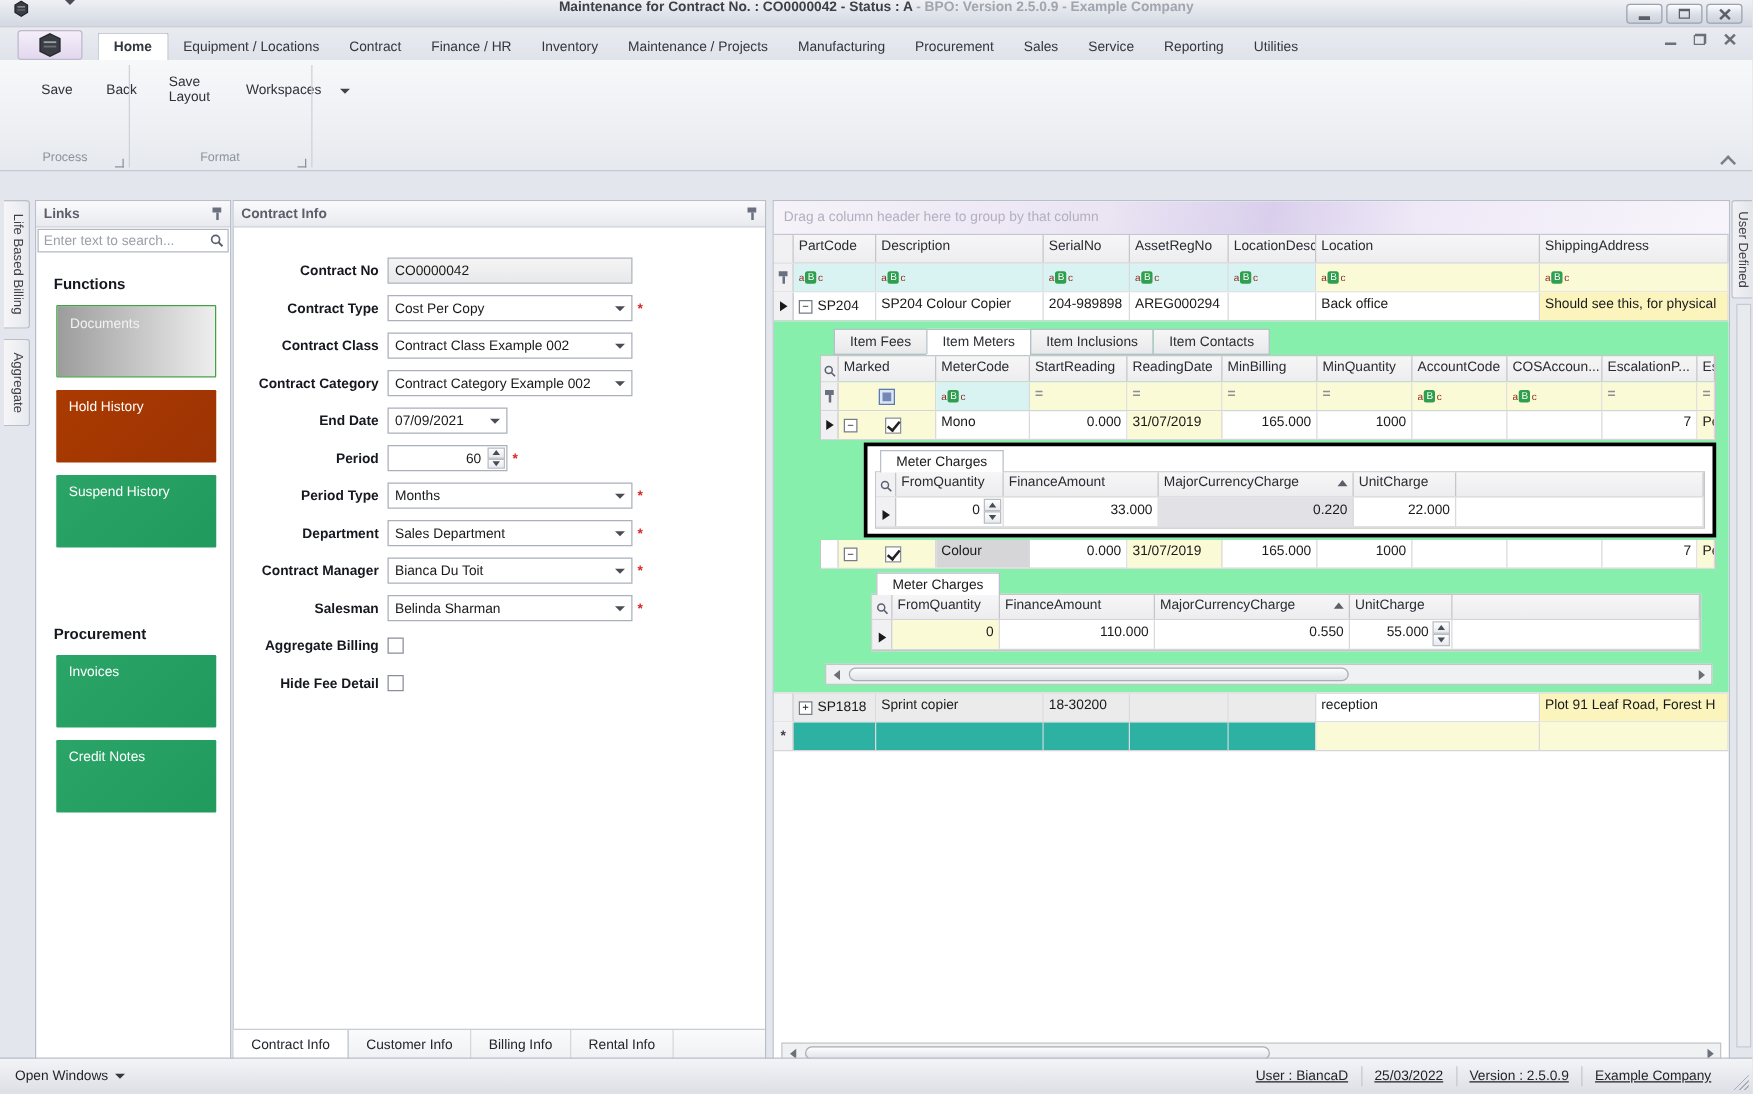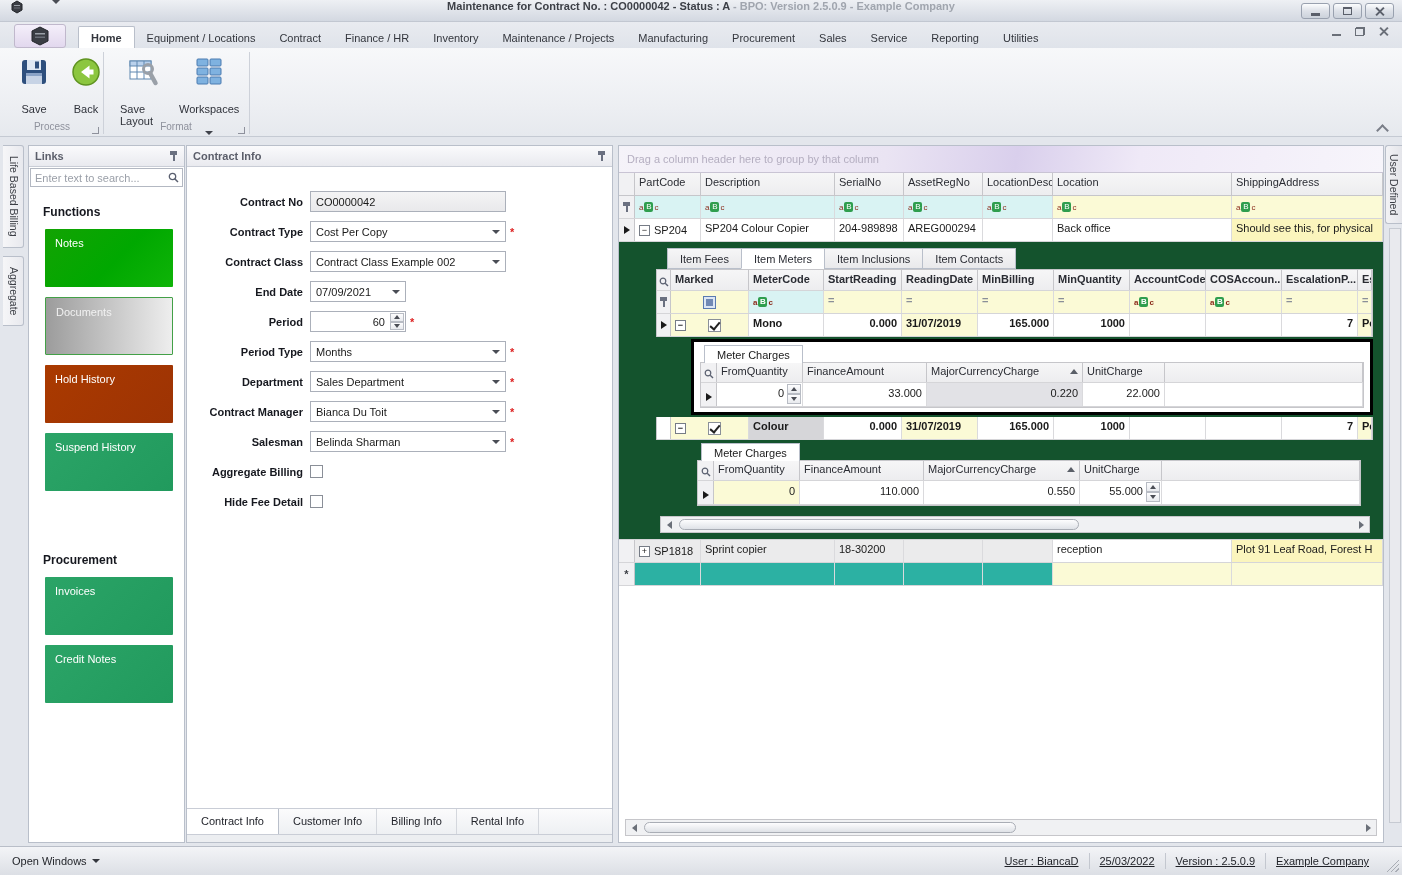--- a/index.html
+++ b/index.html
@@ -38,31 +38,31 @@
   .mdi-restore::after{content:"";position:absolute;left:0;bottom:0;width:7px;height:6px;border:1px solid #6a6f78;background:#e4e7ed;}
   .mdi-x{position:relative;width:9px;height:9px;}
   .mdi-x::before,.mdi-x::after{content:"";position:absolute;left:4px;top:-1px;width:2px;height:11px;background:#6a6f78;}
   .mdi-x::before{transform:rotate(45deg);} .mdi-x::after{transform:rotate(-45deg);}
 
   
   .ribbon { position:absolute; left:0; top:48px; width:1402px; height:89px;
     background:linear-gradient(#f7f8fa,#eceef2 70%,#e6e9ee); border-bottom:1px solid #c5cad3; }
   .rgroup { position:absolute; top:0; height:88px; }
   .rgroup .btns { display:flex; padding:6px 10px 0 10px; gap:8px; }
-  .rbtn { display:flex; flex-direction:column; align-items:center; gap:15px; padding:2px 6px; min-width:44px; }
+  .rbtn { display:flex; flex-direction:row; align-items:center; gap:15px; padding:2px 6px; min-width:44px; }
   .rbtn .lbl { color:#2f323a; }
   .rbtn .dd { width:0;height:0;border-left:4px solid transparent;border-right:4px solid transparent;border-top:4px solid #40434b; margin-top:1px;}
   .grp-label { position:absolute; bottom:1px; left:0; right:0; height:14px; text-align:center; color:#8e919c; font-size:10px; }
   .grp-sep { position:absolute; top:4px; bottom:2px; width:1px; background:#cdd1d9; }
   .launcher { position:absolute; right:3px; bottom:2px; width:7px; height:7px; border-right:1px solid #8e919c; border-bottom:1px solid #8e919c; }
   .ribbon-chevron { position:absolute; right:14px; bottom:3px; width:10px; height:10px; }
   .ribbon-chevron::before{content:"";position:absolute;left:0;top:3px;width:7px;height:7px;border-top:2px solid #7a7e88;border-left:2px solid #7a7e88;transform:rotate(45deg);}
 
   
-  .content { position:absolute; left:0; top:137px; width:1402px; height:709px; background:#e3e6ec; }
+  .content { position:absolute; left:0; top:152px; width:1402px; height:709px; background:#e3e6ec; }
 
   
   .vstrip-l { position:absolute; left:0; top:0; width:27px; height:709px; background:#e3e6ec; }
   .vtab { writing-mode:vertical-rl; background:linear-gradient(90deg,#f6f6f8,#e8e9ee); border:1px solid #b9bfca; border-left:none;
     border-radius:0 3px 3px 0; padding:10px 3px; margin:8px 0 6px 3px; color:#3c3f46; font-size:10.5px; width:21px; }
 
   
   .panel { position:absolute; top:8px; bottom:3px; background:#ffffff; border:1px solid #b9bfca; }
   .phead { height:21px; background:linear-gradient(#fafafc,#e9eaef); border-bottom:1px solid #c9cdd6;
     display:flex; align-items:center; padding:0 6px; color:#5b5e6a; font-weight:bold; }
@@ -120,30 +120,30 @@
   .abc .bb { background:#2f9e4e; color:#fff; width:9px; height:10px; border-radius:2px; text-align:center; line-height:10px; font-size:8px; }
   .eqg { color:#8a8f98; font-weight:bold; }
   .cbf { width:13px; height:13px; border:1px solid #5a7ab0; background:#dce6f4; padding:2px; }
   .cbf i { display:block; width:7px; height:7px; background:#7189b4; }
   .cb.checked { position:relative; }
   .cb.checked::after { content:""; position:absolute; left:3px; top:0px; width:4px; height:8px;
     border-right:2px solid #222; border-bottom:2px solid #222; transform:rotate(40deg); }
   .sort-asc{width:0;height:0;border-left:4px solid transparent;border-right:4px solid transparent;border-bottom:5px solid #5a5f68;margin-left:auto;margin-top:4px;}
 
   
-  .detail { padding:6px 0 4px 37px; background:#14532d; }
+  .detail { padding:6px 0 4px 37px; background:#86efac; }
   .dtabs { display:flex; margin-left:11px; }
   .dtab { padding:4px 12px 3px 12px; background:linear-gradient(#f6f6f7,#e9e9eb); border:1px solid #b9bfca; border-right:none; color:#2a2c33;}
   .dtab:last-child { border-right:1px solid #b9bfca; }
   .dtab.active { background:#fff; border-bottom:1px solid #fff; }
   .mgrid { width:717px; border:1px solid #c6c6ca; border-bottom:none; }
   .m-row { display:flex; border-bottom:1px solid #d5d5d8; background:#fff; }
   .m-row.hdr { background:linear-gradient(#f6f6f7,#ededef); color:#2a2c33; }
   .m-row.hdr .c { border-right:1px solid #c6c6ca; height:20px; padding-top:3px;}
-  .m-row .c { height:22px;font-weight:bold; }
+  .m-row .c { height:22px; }
   .mind{width:14px;padding:0;display:flex;align-items:center;justify-content:center;border-right:1px solid #c6c6ca;background:#f1f1f3;}
   .mm1{width:78px}.mm2{width:75px}.mm3{width:78px}.mm4{width:76px}.mm5{width:76px}.mm6{width:76px}.mm7{width:76px}.mm8{width:76px}.mm9{width:76px}.mm10{flex:1}
 
   .annobox { border:3px solid #000; margin:2px 0 2px 35px; width:682px; background:#fff; }
   .chwrap { padding:2px 4px 4px 6px; }
   .chtab { display:inline-block; padding:3px 12px 2px 12px; background:#fff; border:1px solid #b9bfca; border-bottom:none; margin-left:4px; position:relative; top:1px; }
   .chgrid { width:664px; border:1px solid #c6c6ca; background:#fff; }
   .ch-row { display:flex; border-bottom:1px solid #d5d5d8; }
   .ch-row.hdr { background:linear-gradient(#f6f6f7,#ededef); color:#2a2c33; }
   .ch-row.hdr .c { border-right:1px solid #c6c6ca; height:19px; padding-top:2px; }
@@ -306,21 +306,20 @@
       <span class="pin pinicon"></span>
     </div>
     <div class="searchrow">
       <input type="text" placeholder="Enter text to search..." style="">
       <svg width="11" height="11">
           <circle cx="4.5" cy="4.5" r="3.2" fill="none" stroke="#5a6070" stroke-width="1.3"></circle>
           <line x1="7" y1="7" x2="10" y2="10" stroke="#5a6070" stroke-width="1.5"></line>
         </svg>
     </div>
     <div class="lheading">Functions</div>
-    <div class="lbtn green"><span>Notes</span></div>
     <div class="lbtn gray"><span>Documents</span></div>
     <div class="lbtn orange"><span>Hold History</span></div>
     <div class="lbtn teal"><span>Suspend History</span></div>
     <div class="lheading" style="margin-top:62px;">Procurement</div>
     <div class="lbtn teal"><span>Invoices</span></div>
     <div class="lbtn teal"><span>Credit Notes</span></div>
   </div>
 
   <div class="panel contract-panel">
     <div class="phead">
@@ -339,20 +338,27 @@
         <div class="ctl wide">
             <span>Cost Per Copy</span>
             <span class="dda"></span>
           </div>
         <span class="req">*</span>
       </div>
       <div class="frow">
           <label>Contract Class</label>
         <div class="ctl wide">
             <span>Contract Class Example 002</span>
+            <span class="dda"></span>
+          </div>
+      </div>
+      <div class="frow">
+          <label>Contract Category</label>
+        <div class="ctl wide">
+            <span>Contract Category Example 002</span>
             <span class="dda"></span>
           </div>
       </div>
       <div class="frow">
           <label>End Date</label>
         <div class="ctl narrow">
             <span>07/09/2021</span>
             <span class="dda"></span>
           </div>
       </div>

